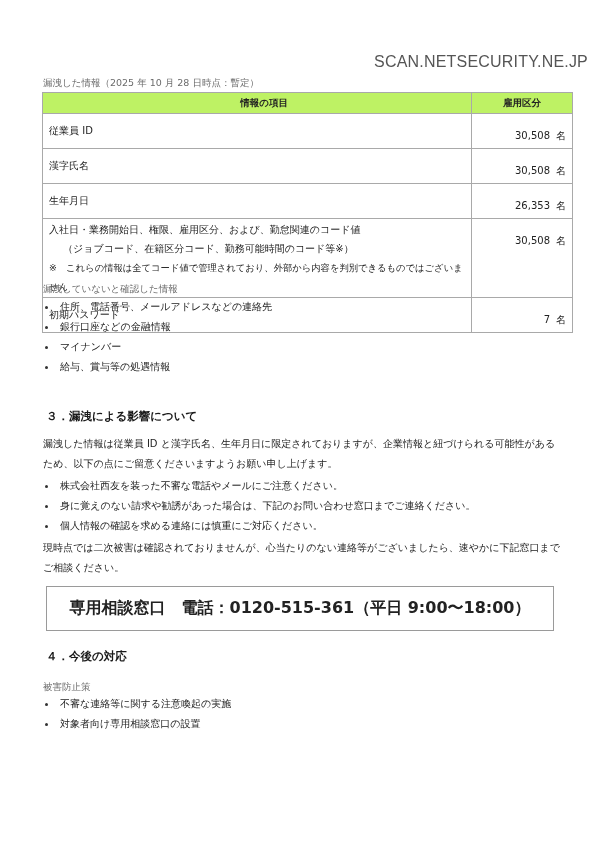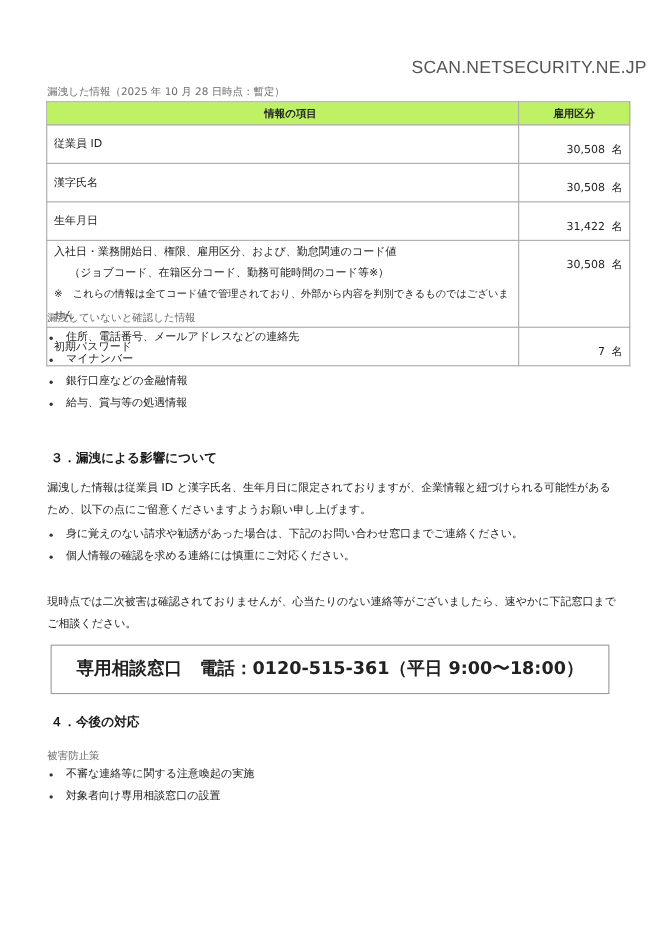--- a/index.html
+++ b/index.html
@@ -66,48 +66,49 @@
     <tr>
       <td class="label">従業員 ID</td>
       <td class="count"><span>30,508</span><span class="unit">名</span></td>
     </tr>
     <tr>
       <td class="label">漢字氏名</td>
       <td class="count"><span>30,508</span><span class="unit">名</span></td>
     </tr>
     <tr>
       <td class="label">生年月日</td>
-      <td class="count"><span>31,422</span><span class="unit">名</span></td>
+      <td class="count"><span>26,353</span><span class="unit">名</span></td>
     </tr>
     <tr class="multi">
       <td class="label" style="padding-top:1px;padding-bottom:1px;">
         <span class="sub">入社日・業務開始日、権限、雇用区分、および、勤怠関連のコード値</span>
         <span class="sub indent">（ジョブコード、在籍区分コード、勤務可能時間のコード等※）</span>
         <span class="sub" style="font-size:9.3px;">※　これらの情報は全てコード値で管理されており、外部から内容を判別できるものではございません</span>
       </td>
       <td class="count"><span>30,508</span><span class="unit">名</span></td>
     </tr>
     <tr>
       <td class="label">初期パスワード</td>
       <td class="count"><span>7</span><span class="unit">名</span></td>
     </tr>
   </tbody>
 </table>
 
 <div class="caption" style="top:283px;">漏洩していないと確認した情報</div>
 <ul class="bullets" style="top:297px;">
   <li>住所、電話番号、メールアドレスなどの連絡先</li>
+  <li>銀行口座などの金融情報</li>
   <li>マイナンバー</li>
-  <li>銀行口座などの金融情報</li>
   <li>給与、賞与等の処遇情報</li>
 </ul>
 
 <div class="heading" style="top:409px;">３．漏洩による影響について</div>
 <div class="para" style="top:434px;">漏洩した情報は従業員 ID と漢字氏名、生年月日に限定されておりますが、企業情報と紐づけられる可能性があるため、以下の点にご留意くださいますようお願い申し上げます。</div>
 <ul class="bullets" style="top:476px;">
+  <li>株式会社西友を装った不審な電話やメールにご注意ください。</li>
   <li>身に覚えのない請求や勧誘があった場合は、下記のお問い合わせ窓口までご連絡ください。</li>
   <li>個人情報の確認を求める連絡には慎重にご対応ください。</li>
 </ul>
 <div class="para" style="top:538px;">現時点では二次被害は確認されておりませんが、心当たりのない連絡等がございましたら、速やかに下記窓口までご相談ください。</div>
 
 <div class="contact-box">
   <span>専用相談窓口　電話：0120-515-361（平日 9:00〜18:00）</span>
 </div>
 
 <div class="heading" style="top:649px;">４．今後の対応</div>

